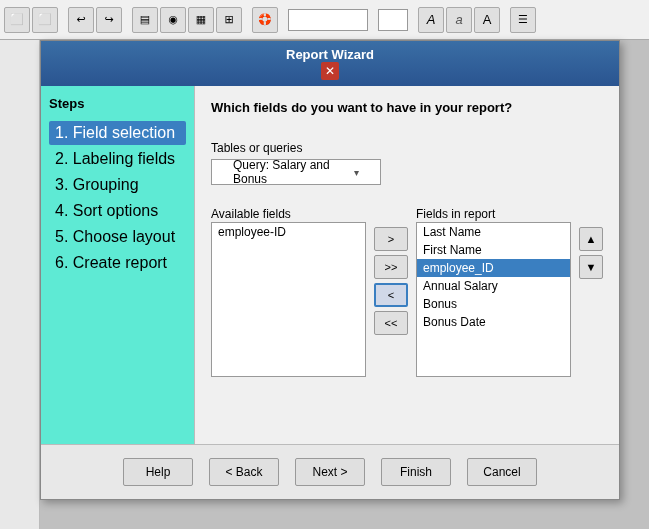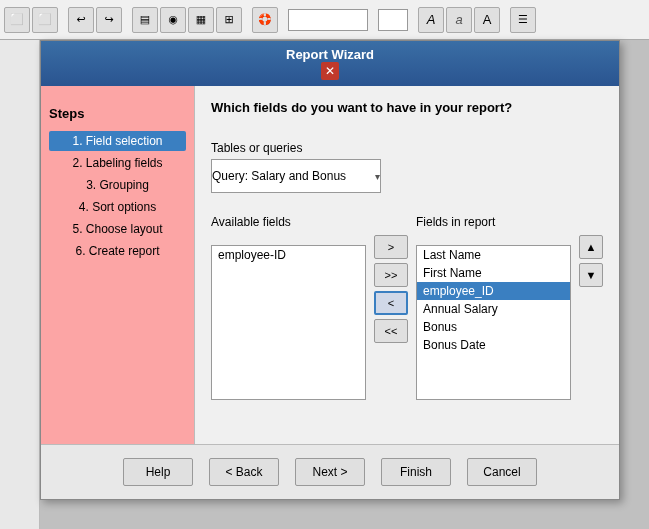--- a/index.html
+++ b/index.html
@@ -95,38 +95,37 @@
       align-items: center;
       justify-content: center;
     }
     .dialog-body {
       display: flex;
       flex: 1;
       overflow: hidden;
     }
     .steps-panel {
       width: 175px;
-      background: #fca5a5;
+      background: #5eead4;
       border-right: 1px solid #bbb;
-      padding: 20px 8px;
+      padding: 10px 8px;
     }
     .steps-title {
       font-weight: bold;
       font-size: 13px;
       margin-bottom: 10px;
       color: #000;
     }
     .step-item {
       padding: 3px 6px;
       cursor: pointer;
       border-radius: 2px;
-      font-size: 12px;
+      font-size: 16px;
       color: #000;
       margin-bottom: 2px;
-      text-align: center;
     }
     .step-item.active {
       background: #3a7fc1;
       color: white;
     }
     .content-panel {
       flex: 1;
       padding: 14px 16px;
       display: flex;
       flex-direction: column;
@@ -139,25 +138,25 @@
       margin-bottom: 4px;
     }
     .tables-section label {
       font-size: 12px;
       display: block;
       margin-bottom: 4px;
       color: #000;
     }
     .select-dropdown {
       width: 170px;
-      height: 34px;
+      height: 26px;
       border: 1px solid #999;
       background: white;
       font-size: 12px;
-      padding: 0 0;
+      padding: 0 21px;
       display: flex;
       align-items: center;
       justify-content: space-between;
       cursor: pointer;
     }
     .select-dropdown .arrow {
       font-size: 10px;
       color: #555;
     }
     .fields-row {
@@ -165,21 +164,21 @@
       gap: 8px;
       align-items: flex-start;
       flex: 1;
     }
     .fields-col {
       display: flex;
       flex-direction: column;
     }
     .fields-label {
       font-size: 12px;
-      margin-bottom: 16px;
+      margin-bottom: 1px;
       color: #000;
     }
     .listbox {
       border: 1px solid #999;
       background: white;
       overflow-y: auto;
       font-size: 12px;
     }
     .listbox-available {
       width: 155px;

